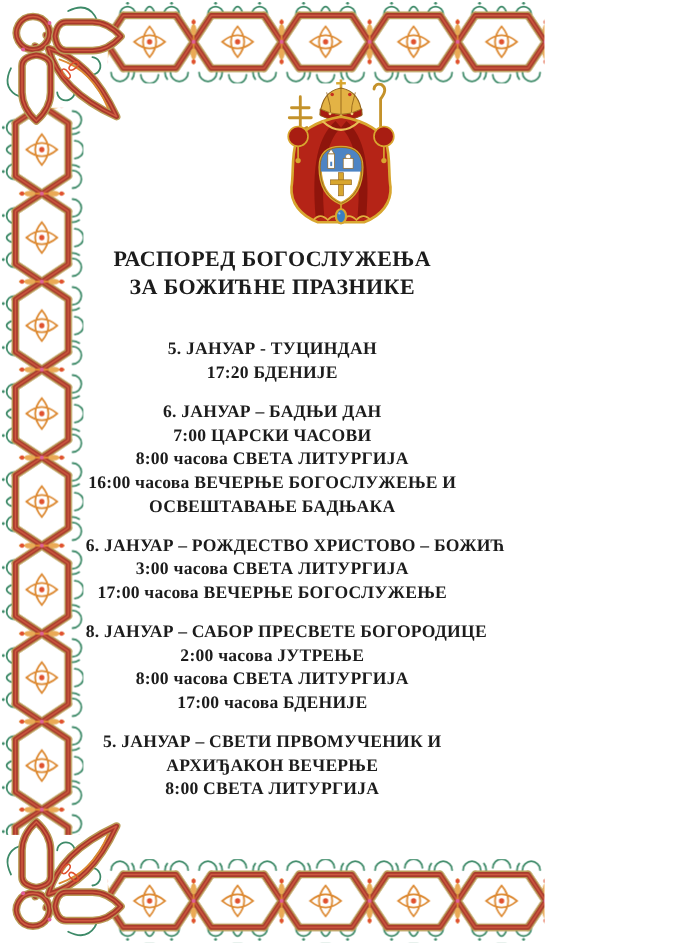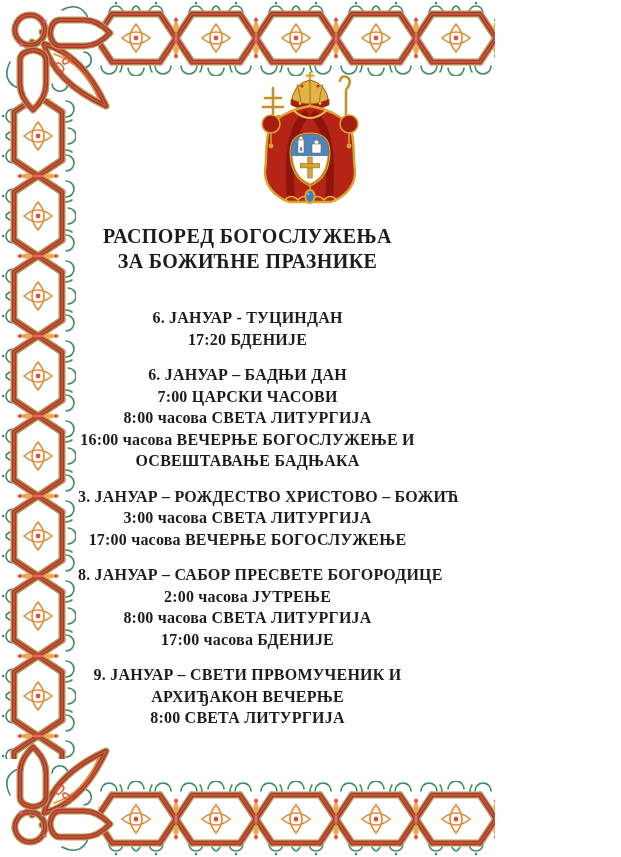--- a/index.html
+++ b/index.html
@@ -183,42 +183,42 @@
     </g>
   </svg>
 
   <div class="content">
     <div class="title">
       <div class="title-line">РАСПОРЕД БОГОСЛУЖЕЊА</div>
       <div class="title-line">ЗА БОЖИЋНЕ ПРАЗНИКЕ</div>
     </div>
     <div>
         <div class="section">
-          <div class="line">6. ЈАНУАР - ТУЦИНДАН</div>
+          <div class="line">5. ЈАНУАР - ТУЦИНДАН</div>
           <div class="line">17:20 БДЕНИЈЕ</div>
         </div>
         <div class="section">
           <div class="line">6. ЈАНУАР – БАДЊИ ДАН</div>
           <div class="line">7:00 ЦАРСКИ ЧАСОВИ</div>
           <div class="line">8:00 часова СВЕТА ЛИТУРГИЈА</div>
           <div class="line">16:00 часова ВЕЧЕРЊЕ БОГОСЛУЖЕЊЕ И</div>
           <div class="line">ОСВЕШТАВАЊЕ БАДЊАКА</div>
         </div>
         <div class="section">
-          <div class="line">3. ЈАНУАР – РОЖДЕСТВО ХРИСТОВО – БОЖИЋ</div>
+          <div class="line">6. ЈАНУАР – РОЖДЕСТВО ХРИСТОВО – БОЖИЋ</div>
           <div class="line">3:00 часова СВЕТА ЛИТУРГИЈА</div>
           <div class="line">17:00 часова ВЕЧЕРЊЕ БОГОСЛУЖЕЊЕ</div>
         </div>
         <div class="section">
           <div class="line">8. ЈАНУАР – САБОР ПРЕСВЕТЕ БОГОРОДИЦЕ</div>
           <div class="line">2:00 часова ЈУТРЕЊЕ</div>
           <div class="line">8:00 часова СВЕТА ЛИТУРГИЈА</div>
           <div class="line">17:00 часова БДЕНИЈЕ</div>
         </div>
         <div class="section">
-          <div class="line">9. ЈАНУАР – СВЕТИ ПРВОМУЧЕНИК И</div>
+          <div class="line">5. ЈАНУАР – СВЕТИ ПРВОМУЧЕНИК И</div>
           <div class="line">АРХИЂАКОН ВЕЧЕРЊЕ</div>
           <div class="line">8:00 СВЕТА ЛИТУРГИЈА</div>
         </div>
       </div>
   </div>
 
 </div>
 
 </body></html>

